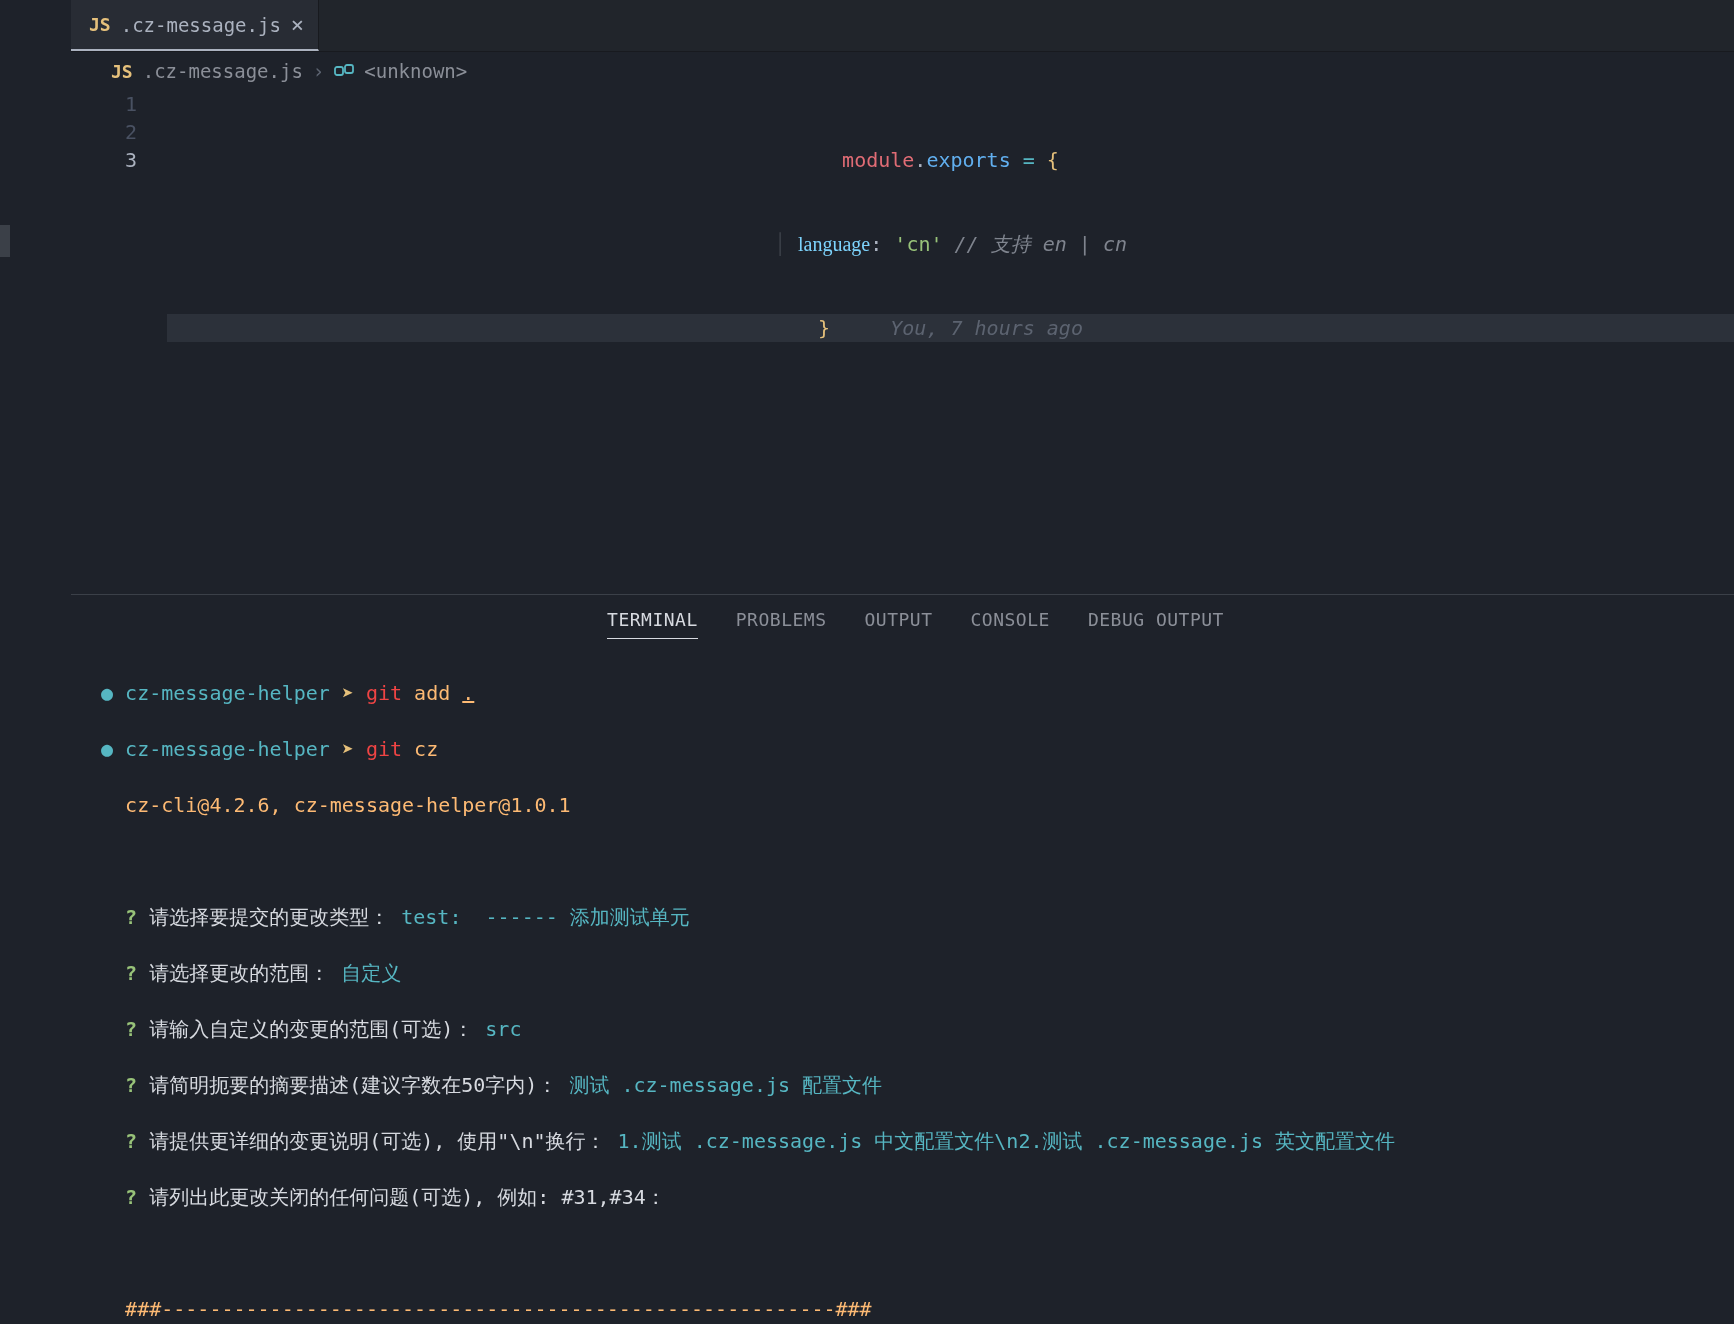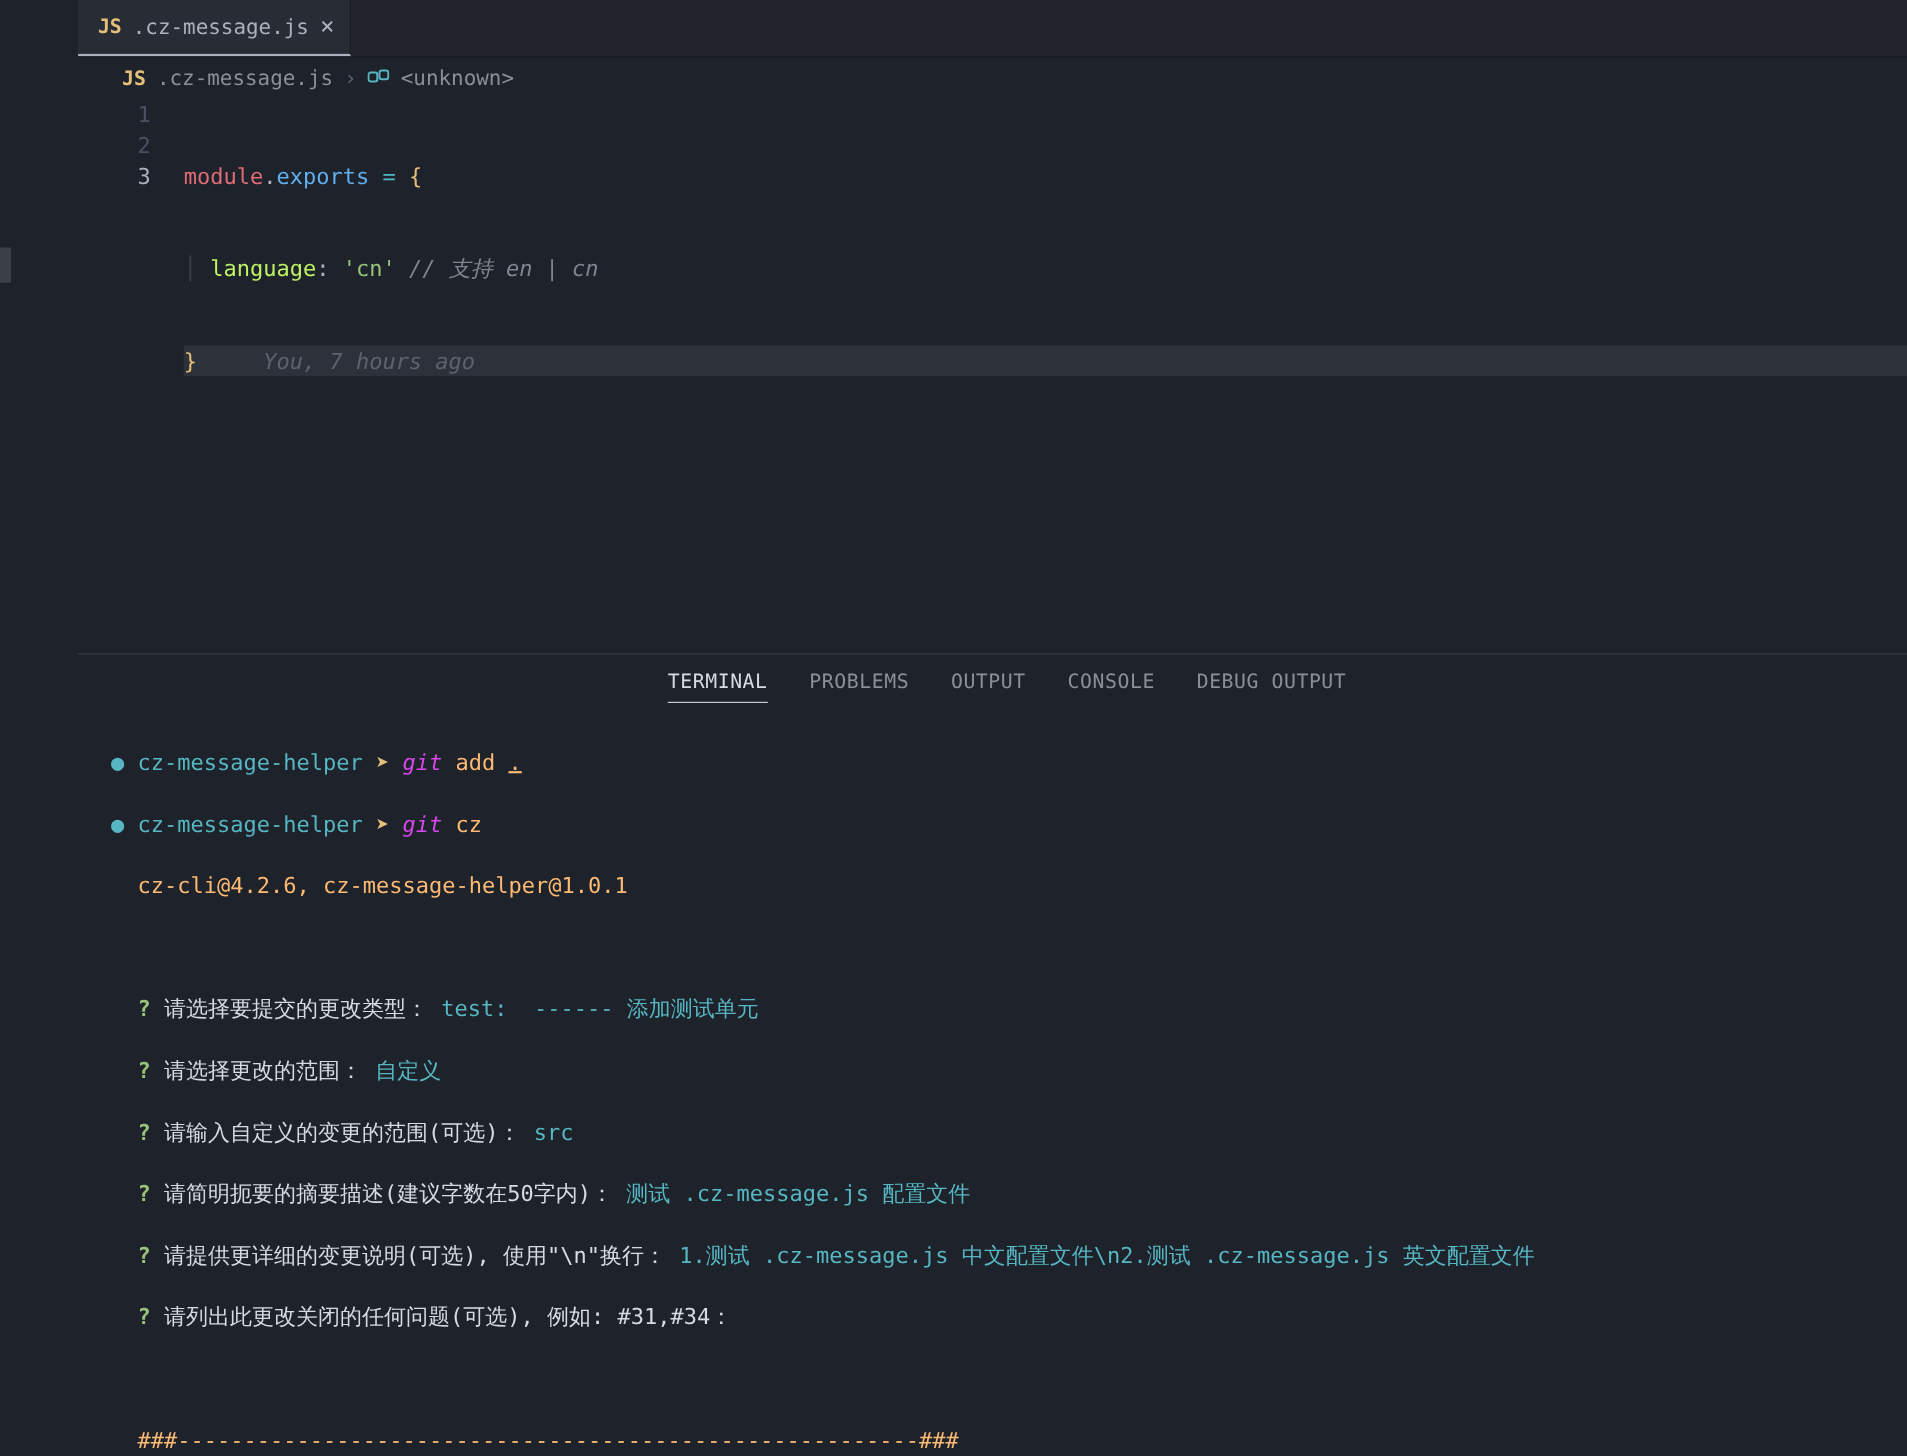--- a/index.html
+++ b/index.html
@@ -14,45 +14,45 @@
   .tab .filename { color: #abb2bf; font-size: 19px; }
   .tab .close { color: #abb2bf; font-size: 22px; }
   .breadcrumb { display: flex; align-items: center; gap: 10px; padding: 8px 18px 2px 40px; color: #8b8f98; font-size: 19px; }
   .breadcrumb .js-icon { color: #e5c07b; font-weight: bold; font-size: 18px; }
   .breadcrumb .chev { color: #5c6370; }
   .breadcrumb .sym-icon { color: #56b6c2; font-size: 19px; }
   .editor { display: flex; padding: 6px 0 0 0; line-height: 28px; font-size: 20px; }
   .gutter { width: 96px; text-align: right; padding-right: 30px; color: #495162; user-select: none; }
   .gutter .ln { height: 28px; }
   .gutter .ln.active { color: #abb2bf; }
-  .code { flex: 1; white-space: pre; }
+  .code { flex: 1; white-space: pre; text-align: center; }
   .code-line { height: 28px; }
   .code-line.hl { background: #2c313a; }
   .c-kw { color: #e06c75; }
   .c-prop { color: #61afef; }
   .c-punc { color: #abb2bf; }
   .c-eq { color: #56b6c2; }
   .c-str { color: #98c379; }
   .c-cmt { color: #7f848e; font-style: italic; }
   .c-mod { color: #e5c07b; }
-  .c-lang { color: #bef264; }
+  .c-lang { color: #7dd3fc; font-family: Liberation Serif, serif; }
   .c-dot { color: #abb2bf; }
   .c-blame { color: #5c6370; font-style: italic; }
   .guide { color: #3b4048; }
   .editor-area { flex: 1; background: #1e222a; min-height: 0; }
 
   .panel { height: 730px; border-top: 1px solid #3b4048; background: #1e222a; display: flex; flex-direction: column; }
   .panel-tabs { display: flex; gap: 38px; padding: 14px 30px 4px 56px; font-size: 18px; color: #8b8f98; justify-content: center; }
   .panel-tab { padding-bottom: 8px; letter-spacing: .5px; }
   .panel-tab.active { color: #d7dae0; border-bottom: 1px solid #d7dae0; }
   .term { flex: 1; padding: 8px 30px 0 30px; font-size: 20px; line-height: 28px; white-space: pre; color: #abb2bf; overflow: hidden; }
   .t-bullet-blue { color: #56b6c2; }
   .t-dir { color: #56b6c2; }
   .t-arrow { color: #e5c07b; }
-  .t-git { color: #d946ef; font-style: italic; }
+  .t-git { color: #ef4444; }
   .t-q { color: #98c379; font-weight: bold; }
   .t-ans { color: #56b6c2; }
   .t-plain { color: #fdba74; text-align: right; }
   .t-white { color: #d7dae0; font-weight: 500; }
   .t-under { text-decoration: underline; }
 </style>
 </head>
 <body>
 
 <div class="root">

